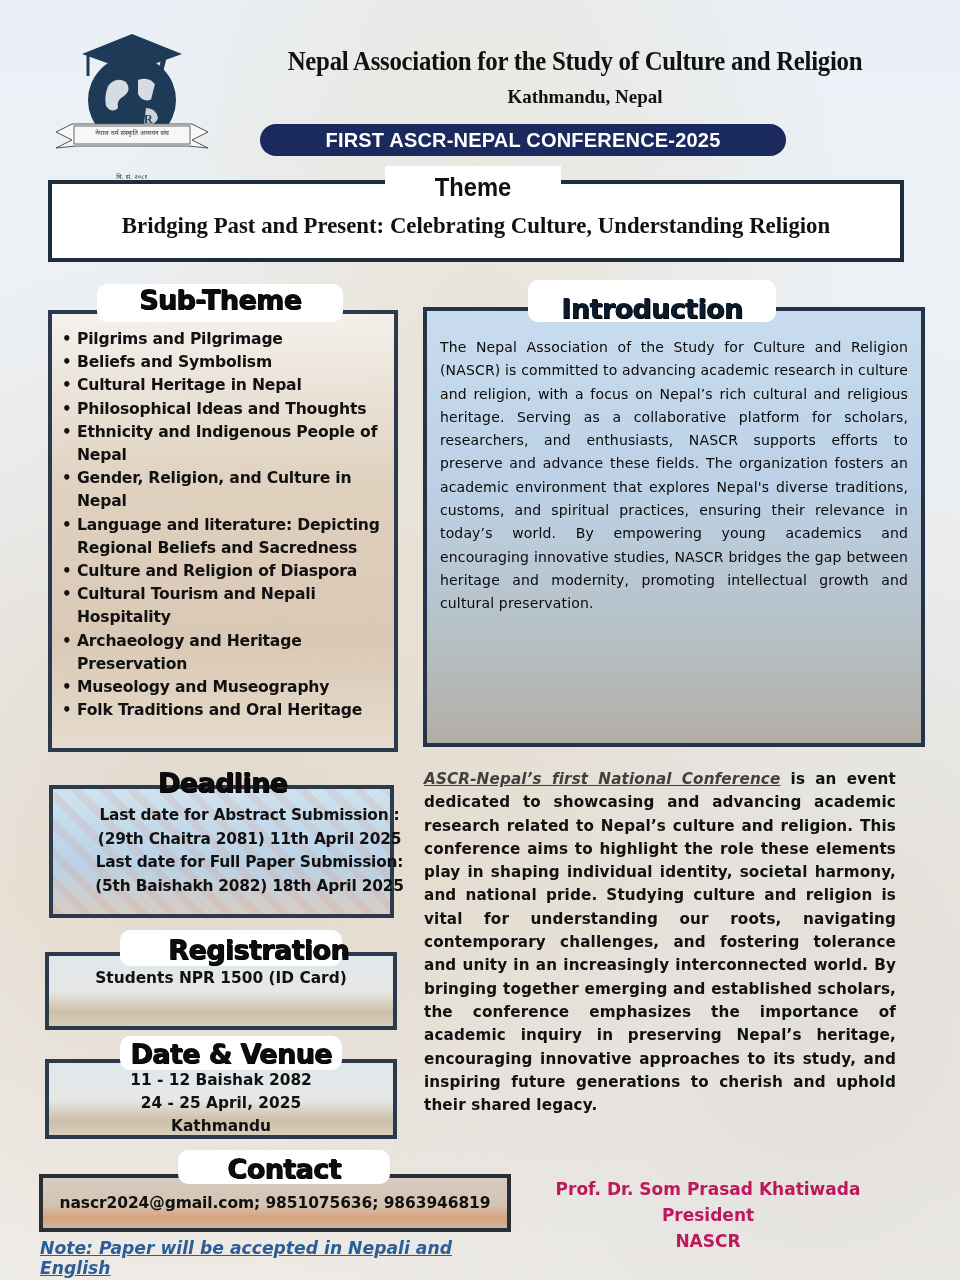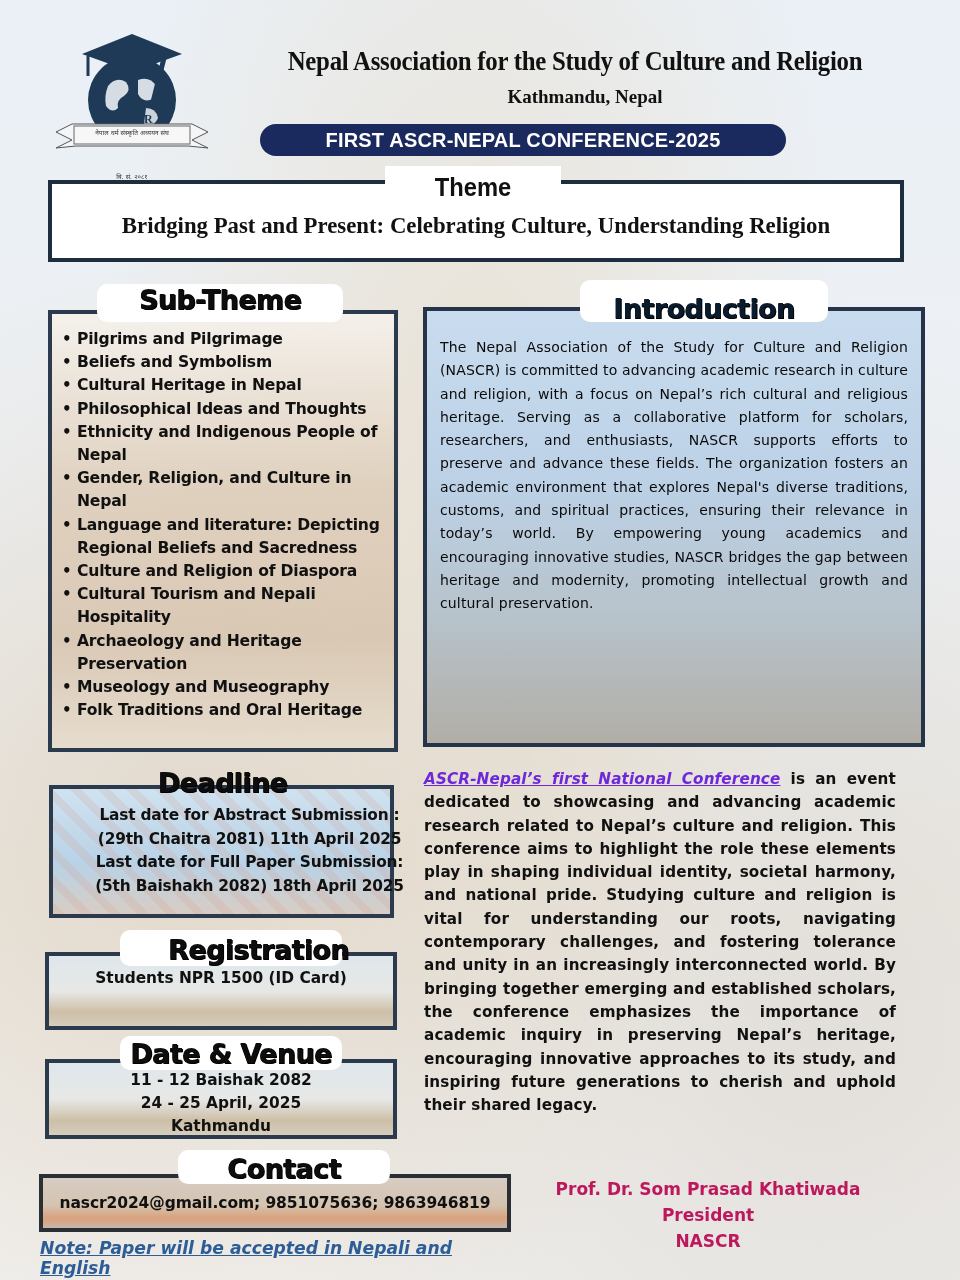--- a/index.html
+++ b/index.html
@@ -75,21 +75,21 @@
   .subtheme-list li::before {
     content: "•"; position: absolute; left: 2px; top: 0; font-size: 15px;
   }
 
   
   .intro-panel {
     left: 423px; top: 307px; width: 502px; height: 440px;
     background: linear-gradient(180deg, #c9dcef 0%, #bcd1e6 40%, #b7c3cc 70%, #b2aea6 100%);
     border-color: #253448;
   }
-  .intro-tab { left: 580px; top: 280px; width: 248px; height: 42px; }
+  .intro-tab { left: 528px; top: 280px; width: 248px; height: 42px; }
   .intro-text {
     left: 440px; top: 336px; width: 468px; text-align: justify;
     font-weight: normal; font-size: 14px; line-height: 23.3px; letter-spacing: 0.15px; color: #0a0a0a;
   }
 
   
   .deadline-panel {
     left: 49px; top: 785px; width: 345px; height: 133px;
     background:
       repeating-linear-gradient(45deg, rgba(215,150,130,0.18) 0 8px, rgba(255,255,255,0) 8px 20px),
@@ -122,21 +122,21 @@
     left: 45px; top: 1069px; width: 352px; text-align: center;
     font-weight: bold; font-size: 15.4px; line-height: 23px;
   }
 
   
   .conf-text {
     left: 424px; top: 768px; width: 472px; text-align: justify;
     font-weight: bold; font-size: 15.2px; line-height: 23.3px; letter-spacing: 0.15px; color: #111;
   }
   .conf-link {
-    color: #6d28d9; font-style: italic; text-decoration: underline; cursor: pointer;
+    color: #404040; font-style: italic; text-decoration: underline; cursor: pointer;
   }
 
   
   .contact-panel {
     left: 39px; top: 1174px; width: 472px; height: 58px;
     background: linear-gradient(180deg, #d7cdc3 0%, #d4c3b0 55%, #d9a27c 80%, #c9b7a8 100%);
     border-color: #2a2f36;
   }
   .contact-tab { left: 178px; top: 1150px; width: 212px; height: 34px; }
   .contact-text {

